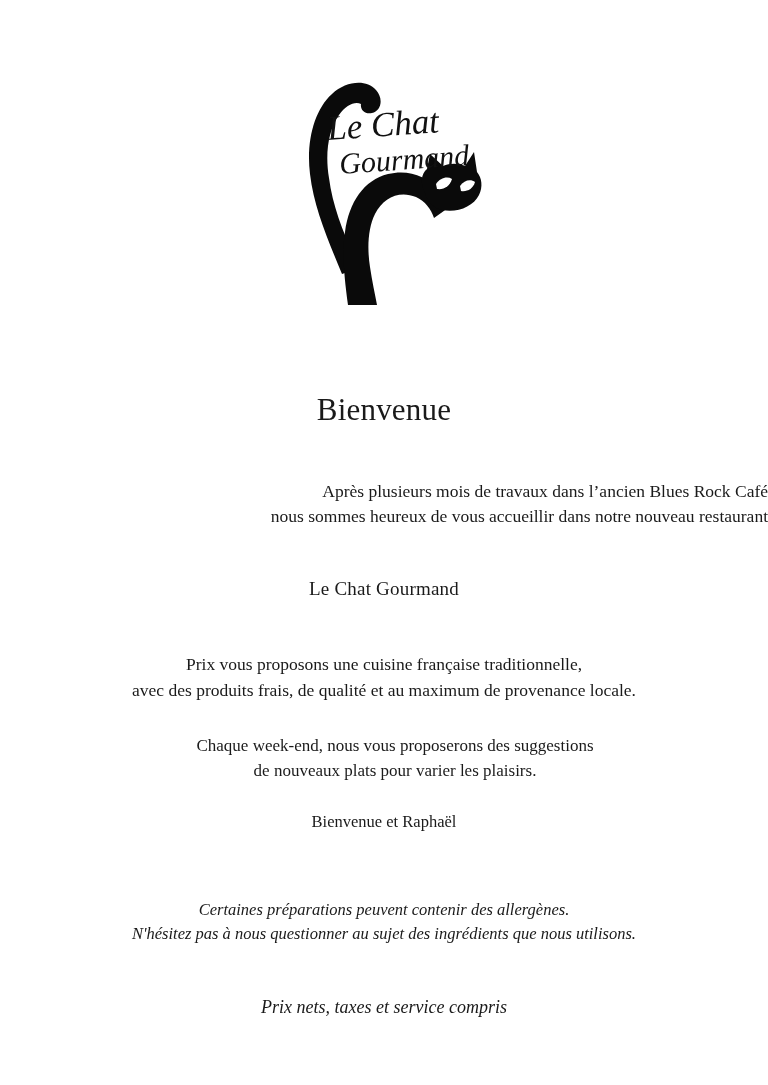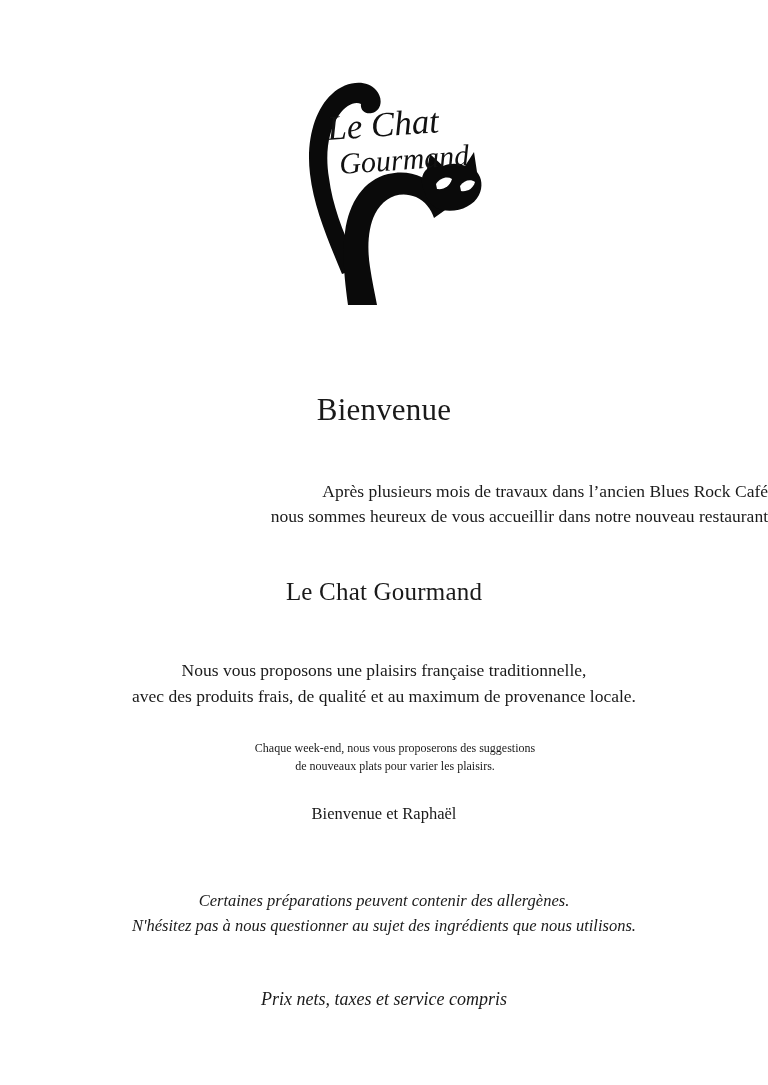--- a/index.html
+++ b/index.html
@@ -50,39 +50,39 @@
   .intro {
     margin: 0;
     padding-top: 51px;
     font-size: 17.5px;
     line-height: 1.45;
     text-align: right;
   }
   .intro .line { display: block; }
 
   .heading-name {
-    font-size: 25px;
+    font-size: 19px;
     font-weight: normal;
     letter-spacing: 0.2px;
     margin: 0;
     padding-top: 49px;
   }
 
   .para-cuisine {
     margin: 0;
     padding-top: 52px;
     font-size: 17.5px;
     line-height: 1.45;
   }
   .para-cuisine .line { display: block; }
 
   .para-weekend {
     margin: 0;
     padding-top: 31px;
-    font-size: 12px;
+    font-size: 17px;
     line-height: 1.45;
     padding-left: 22px;
   }
   .para-weekend .line { display: block; }
 
   .signature {
     margin: 0;
     padding-top: 27px;
     font-size: 16.5px;
     line-height: 1.4;
@@ -171,21 +171,21 @@
     <h1 class="heading-welcome">Bienvenue</h1>
 
     <p class="intro">
       <span class="line">Après plusieurs mois de travaux dans l’ancien Blues Rock Café</span>
       <span class="line">nous sommes heureux de vous accueillir dans notre nouveau restaurant</span>
     </p>
 
     <h2 class="heading-name">Le Chat Gourmand</h2>
 
     <p class="para-cuisine">
-      <span class="line">Nous vous proposons une plaisirs française traditionnelle,</span>
+      <span class="line">Prix vous proposons une cuisine française traditionnelle,</span>
       <span class="line">avec des produits frais, de qualité et au maximum de provenance locale.</span>
     </p>
 
     <p class="para-weekend">
       <span class="line">Chaque week-end, nous vous proposerons des suggestions</span>
       <span class="line">de nouveaux plats pour varier les plaisirs.</span>
     </p>
 
     <p class="signature">Bienvenue et Raphaël</p>
 

